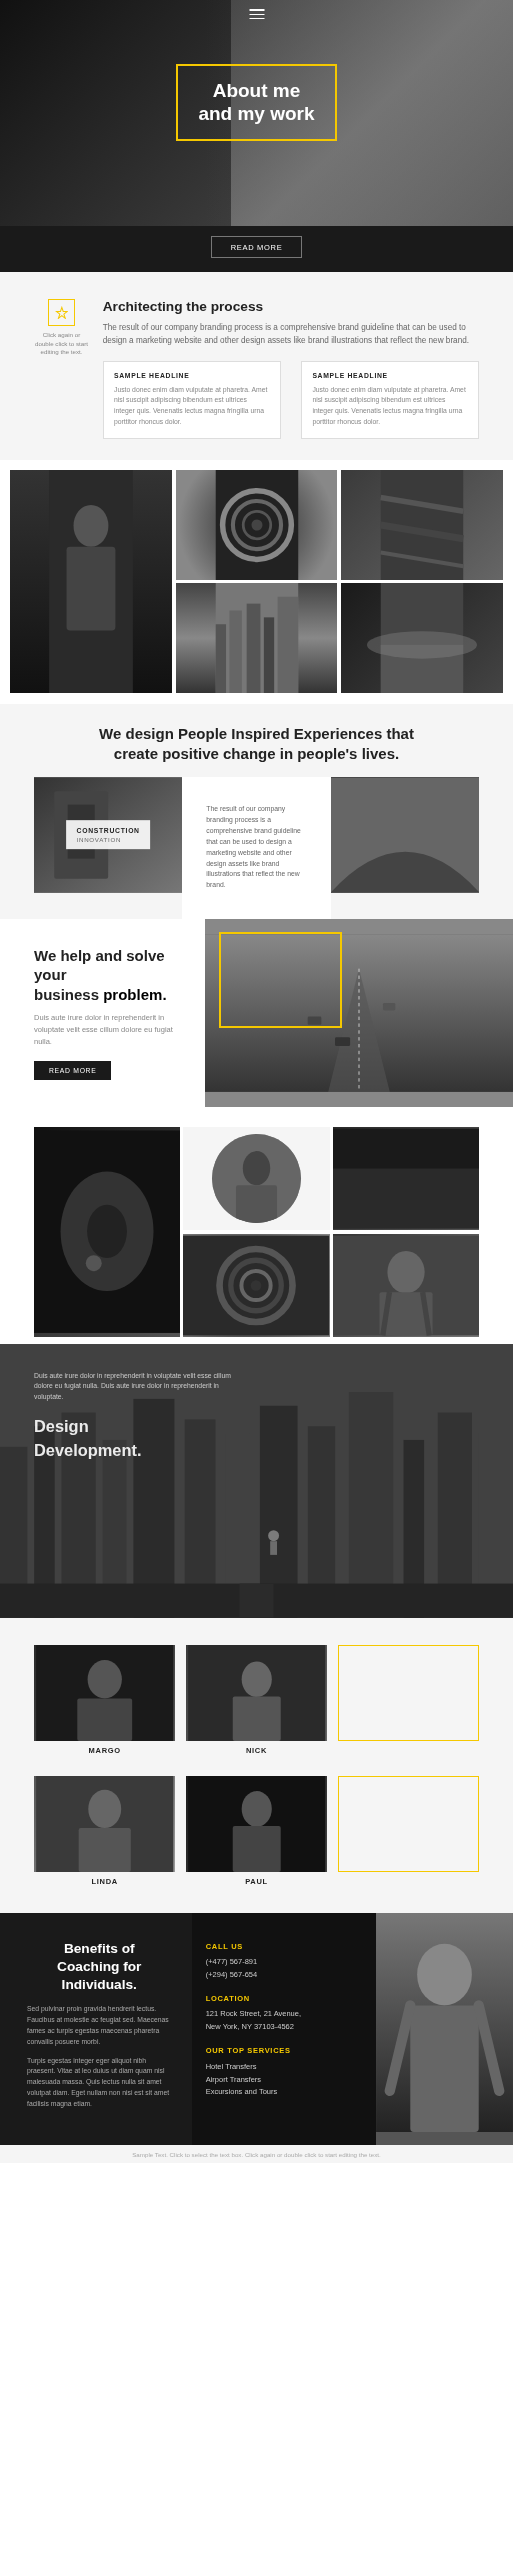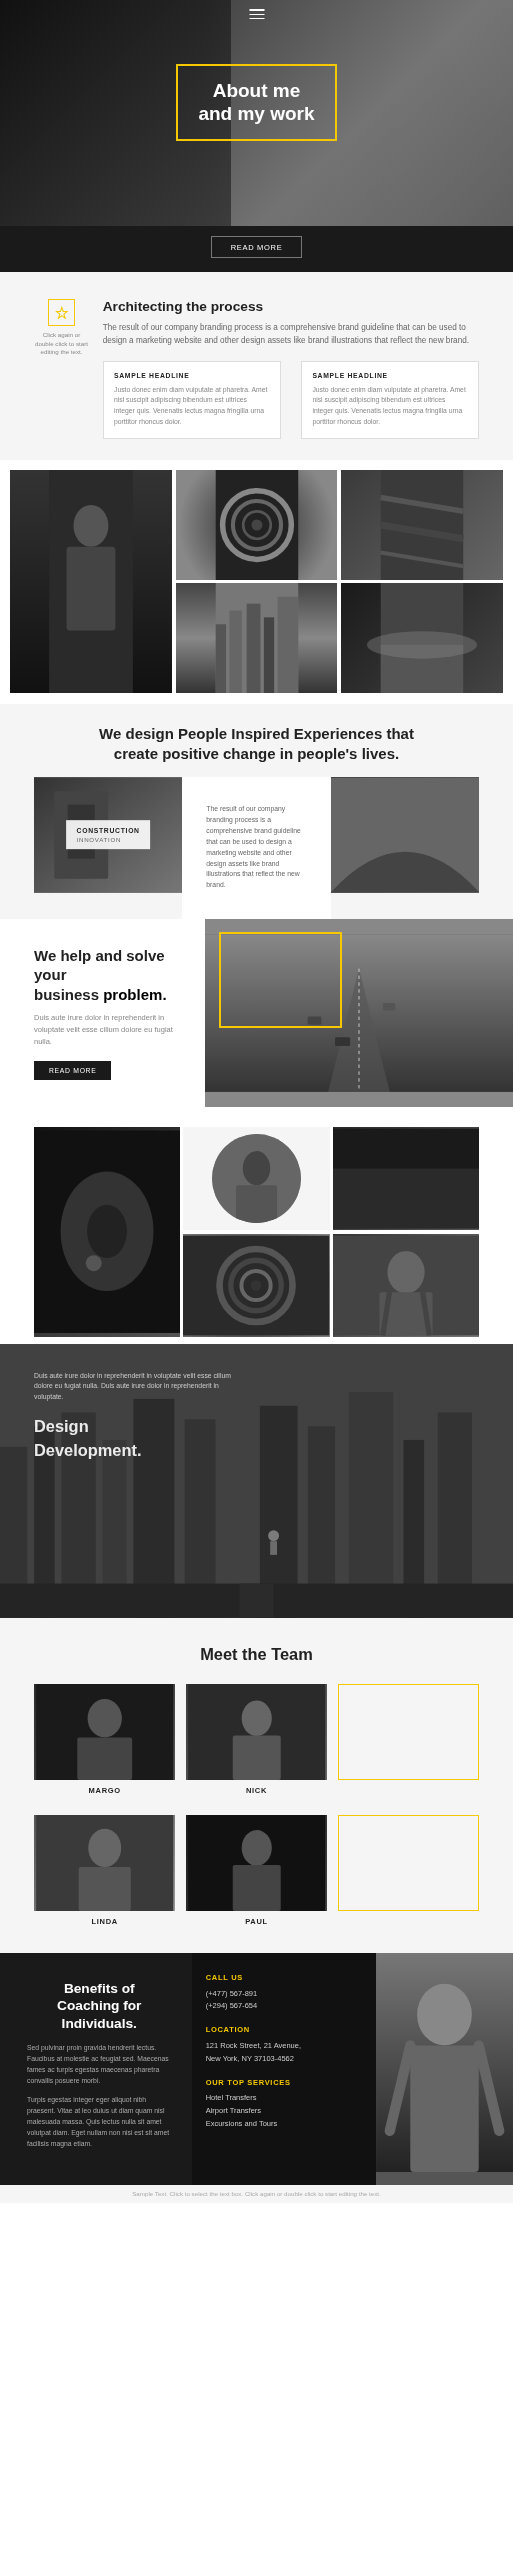--- a/index.html
+++ b/index.html
@@ -401,20 +401,21 @@
       background: #111;
       color: #fff;
     }
     .contact-info-title {
       font-size: 7.5px;
       font-weight: bold;
       letter-spacing: 0.7px;
       text-transform: uppercase;
       color: #f5c800;
       margin-bottom: 5.5px;
+      margin-top: 8px;
     }
     .contact-info-text {
       font-size: 7.5px;
       color: #ccc;
       line-height: 1.7;
       margin-bottom: 12.3px;
     }
     .contact-right {
       width: 137px;
       flex-shrink: 0;
@@ -694,21 +695,20 @@
     </svg>
   </div>
   <div class="strategy-content">
     <div class="strategy-text">Duis aute irure dolor in reprehenderit in voluptate velit esse cillum dolore eu fugiat nulla. Duis aute irure dolor in reprehenderit in voluptate.</div>
     <div class="strategy-item">Design</div>
     <div class="strategy-item">Development.</div>
   </div>
 </section>
 
 <section class="team-section">
-  <div class="team-title">Meet the Team</div>
   <div class="team-grid">
     <div class="team-member">
       <div class="team-photo bg-dark1">
         <svg viewBox="0 0 200 140" width="100%" height="100%">
           <rect width="200" height="140" fill="#1a1a1a"></rect>
           <ellipse cx="100" cy="50" rx="25" ry="28" fill="#555"></ellipse>
           <rect x="60" y="78" width="80" height="62" fill="#444" rx="3"></rect>
         </svg>
       </div>
       <div class="team-name">MARGO</div>

